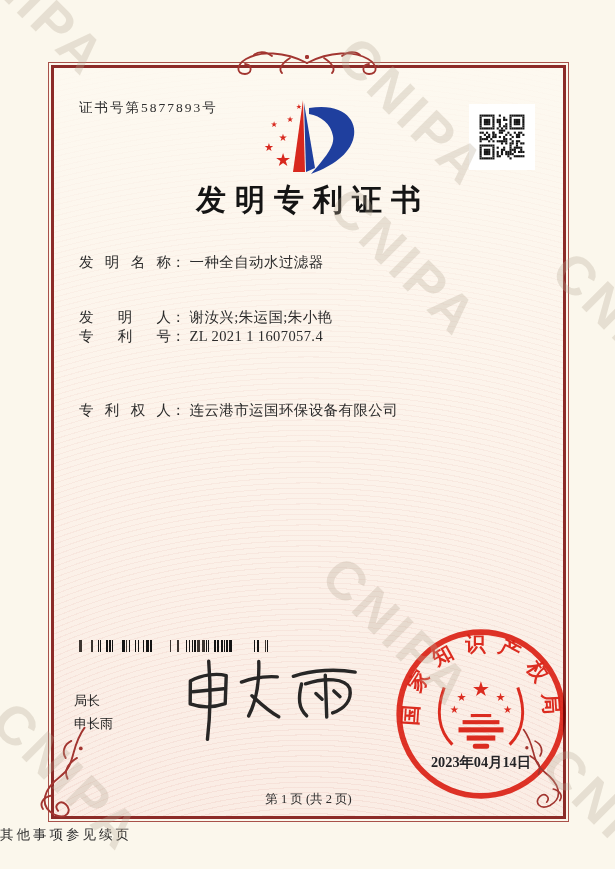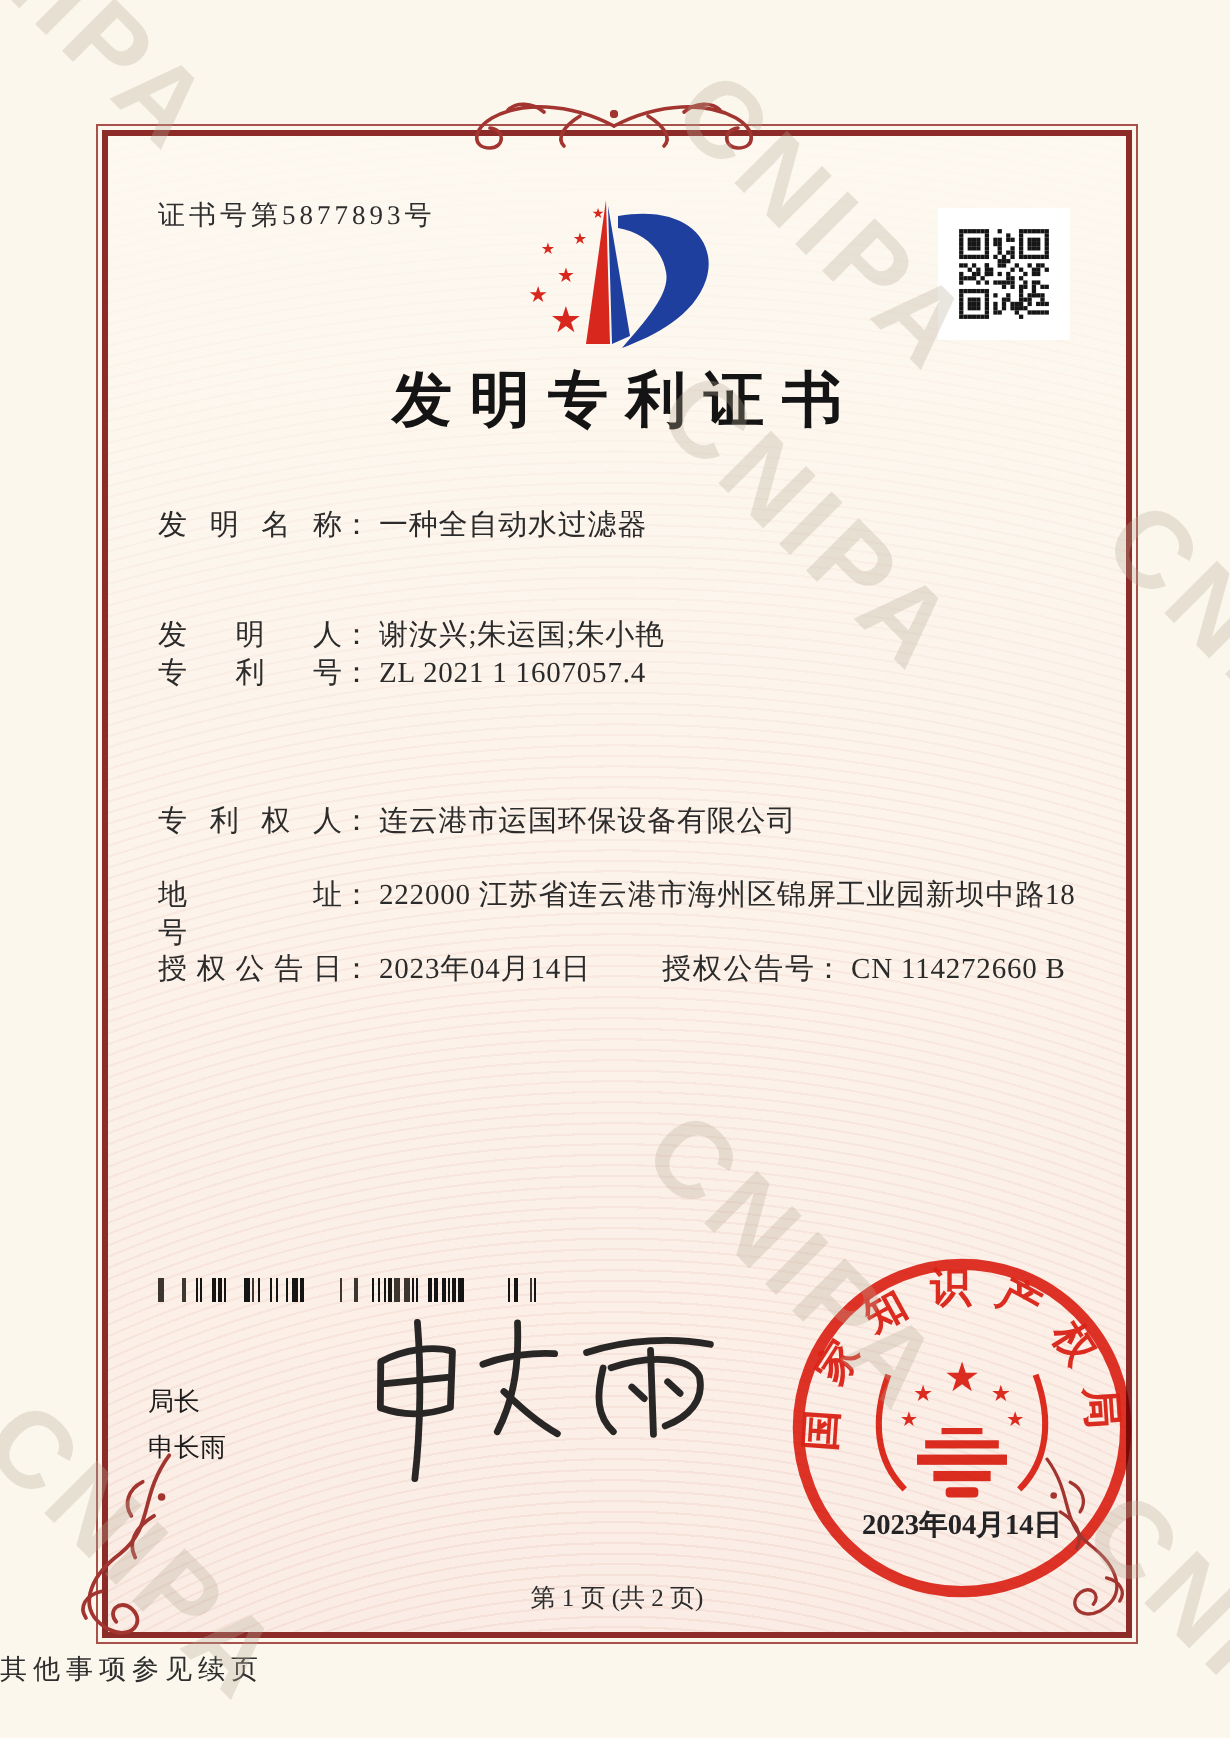--- a/index.html
+++ b/index.html
@@ -323,29 +323,20 @@
     </div>
     <div class="frow" style="top:240px">
       <span class="flabel">发明人</span><span class="fcolon">：</span><span class="fval">谢汝兴;朱运国;朱小艳</span>
     </div>
     <div class="frow" style="top:259px">
       <span class="flabel">专利号</span><span class="fcolon">：</span><span class="fval">ZL 2021 1 1607057.4</span>
     </div>
     <div class="frow" style="top:333px">
       <span class="flabel">专利权人</span><span class="fcolon">：</span><span class="fval">连云港市运国环保设备有限公司</span>
     </div>
-    <div class="frow" style="top:370px">
-      <span class="flabel">地址</span><span class="fcolon">：</span><span class="fval">222000 江苏省连云港市海州区锦屏工业园新坝中路18号</span>
-    </div>
-    <div class="frow" style="top:407px">
-      <span class="flabel">授权公告日</span><span class="fcolon">：</span><span class="fval">2023年04月14日</span>
-      <span class="grant2">
-        <span class="flabel">授权公告号</span><span class="fcolon">：</span><span class="fval">CN 114272660 B</span>
-      </span>
-    </div>
 
 
     <div class="barcode">
       <svg id="bar-svg" width="195" height="12" viewBox="0 0 195 12">
           <rect x="3" y="0" width="3" height="12" fill="#3c3530"></rect>
           <rect x="15" y="0" width="2" height="12" fill="#3c3530"></rect>
           <rect x="22" y="0" width="1" height="12" fill="#141414"></rect>
           <rect x="24" y="0" width="1" height="12" fill="#141414"></rect>
           <rect x="30" y="0" width="2" height="12" fill="#141414"></rect>
           <rect x="33" y="0" width="2" height="12" fill="#141414"></rect>

